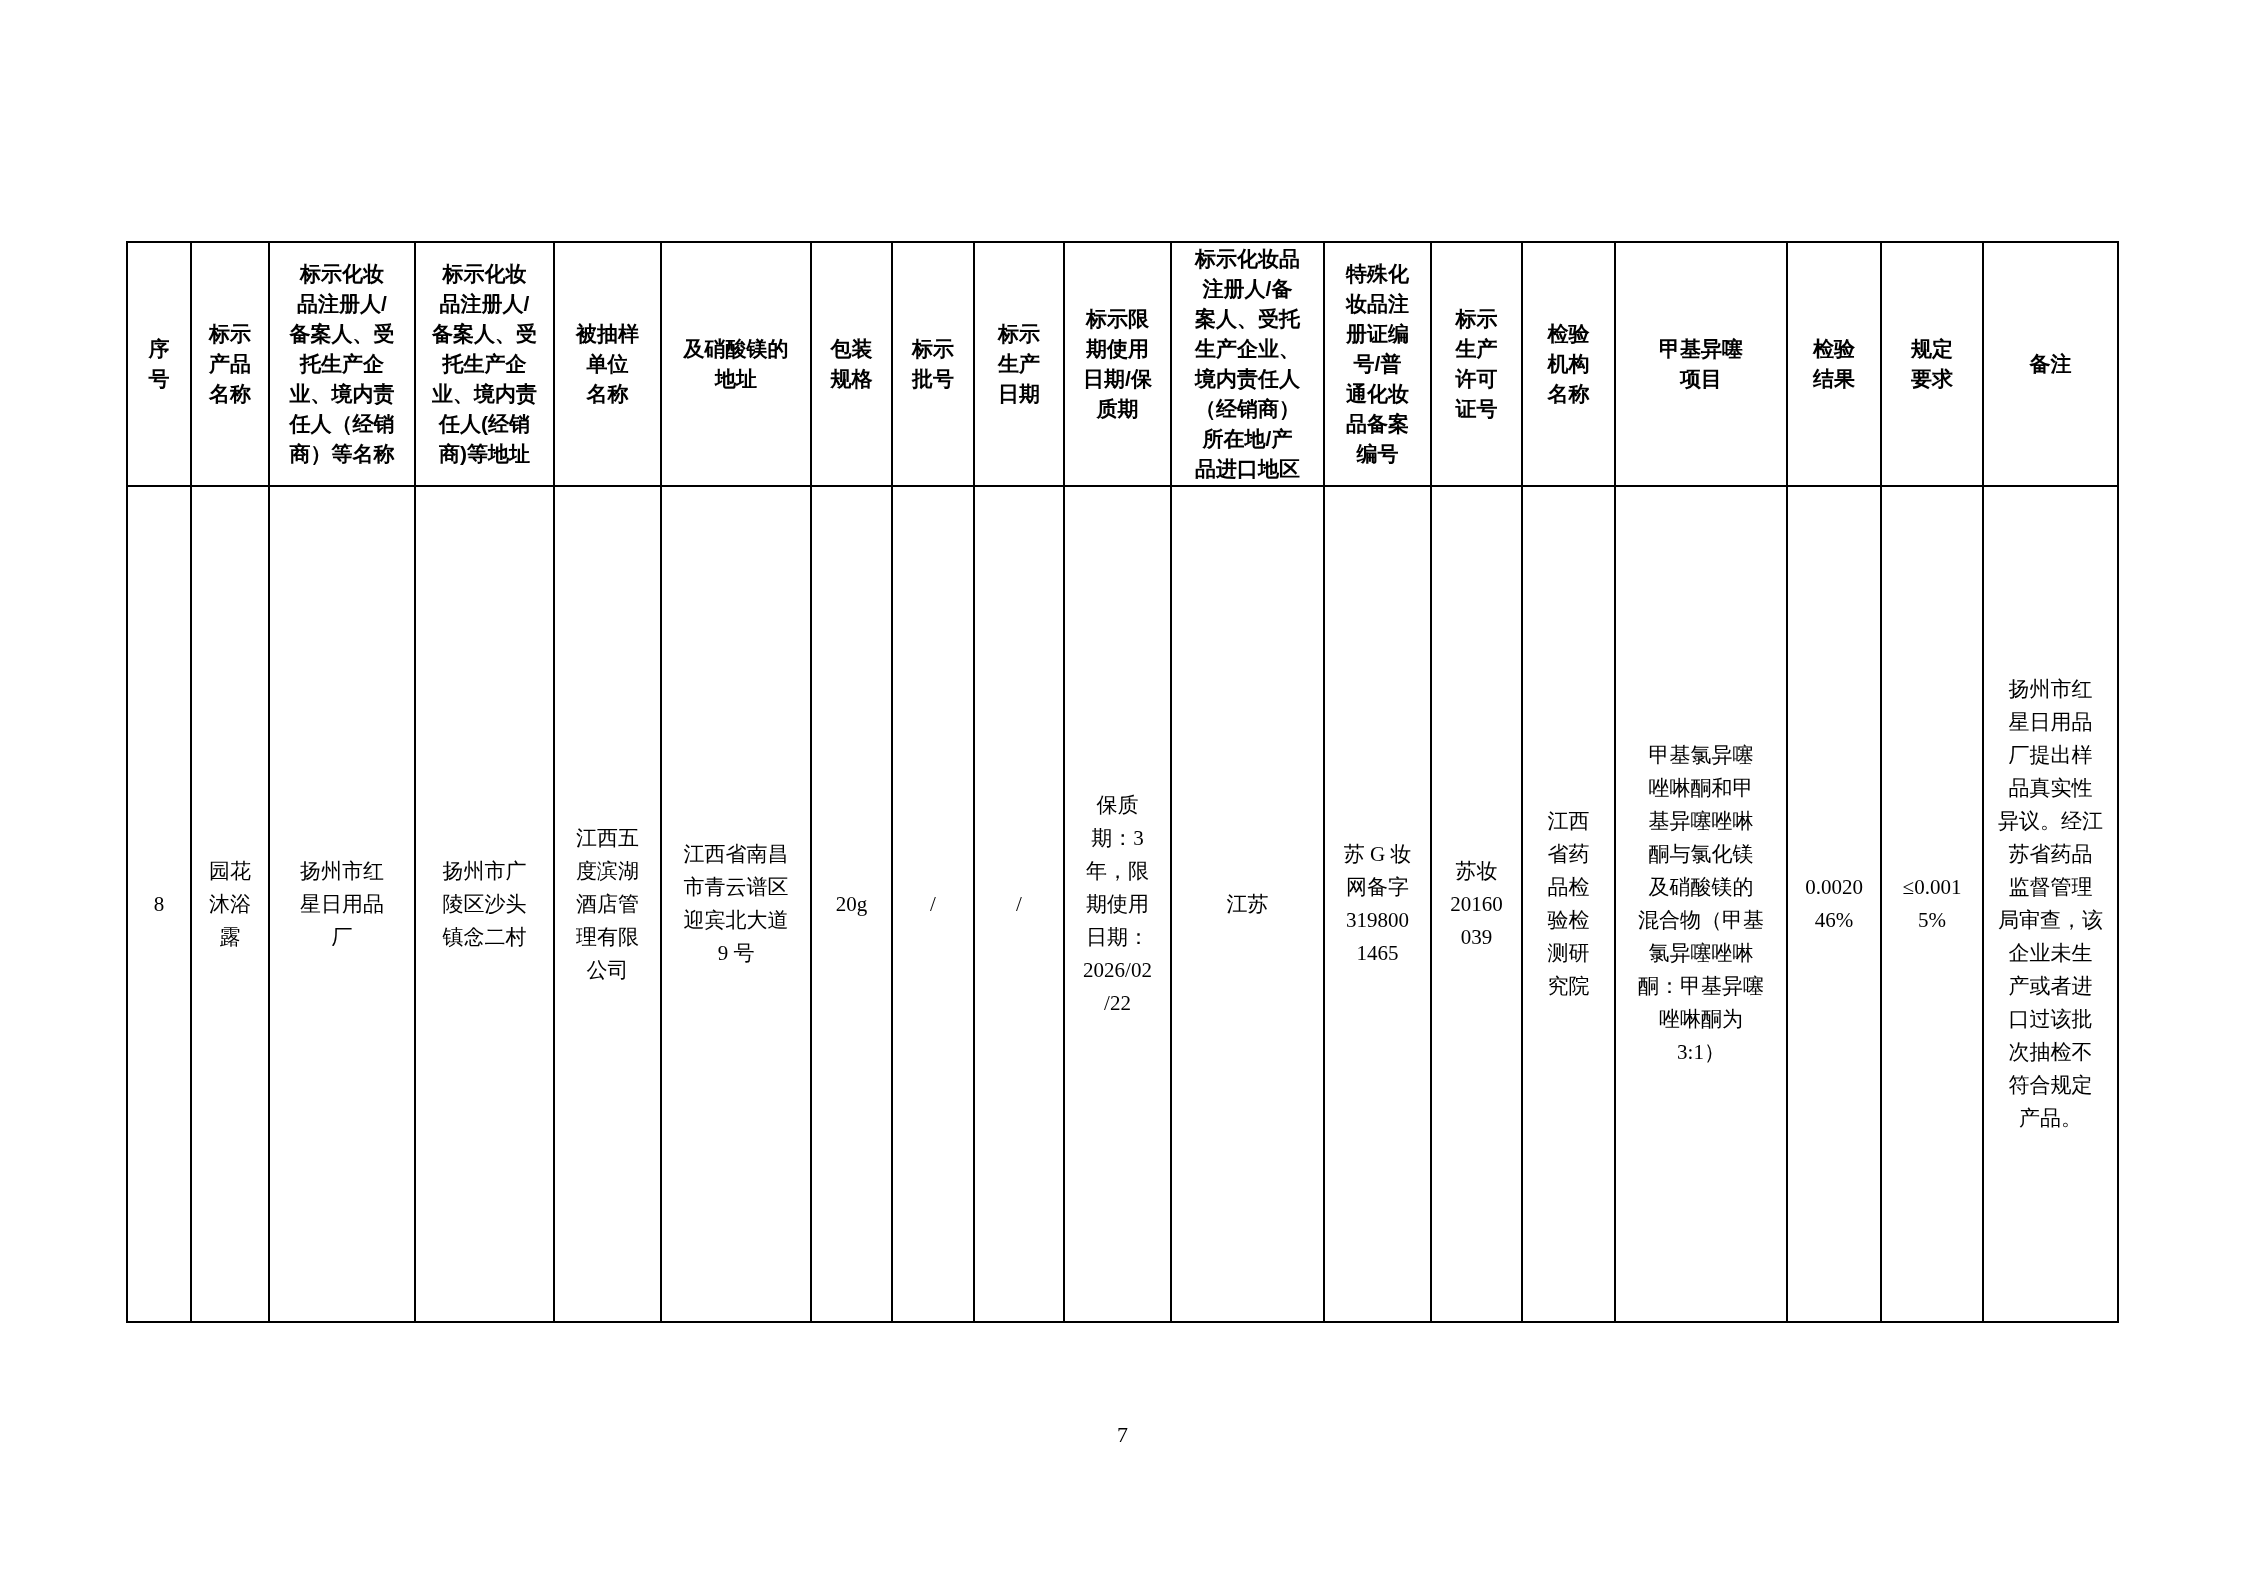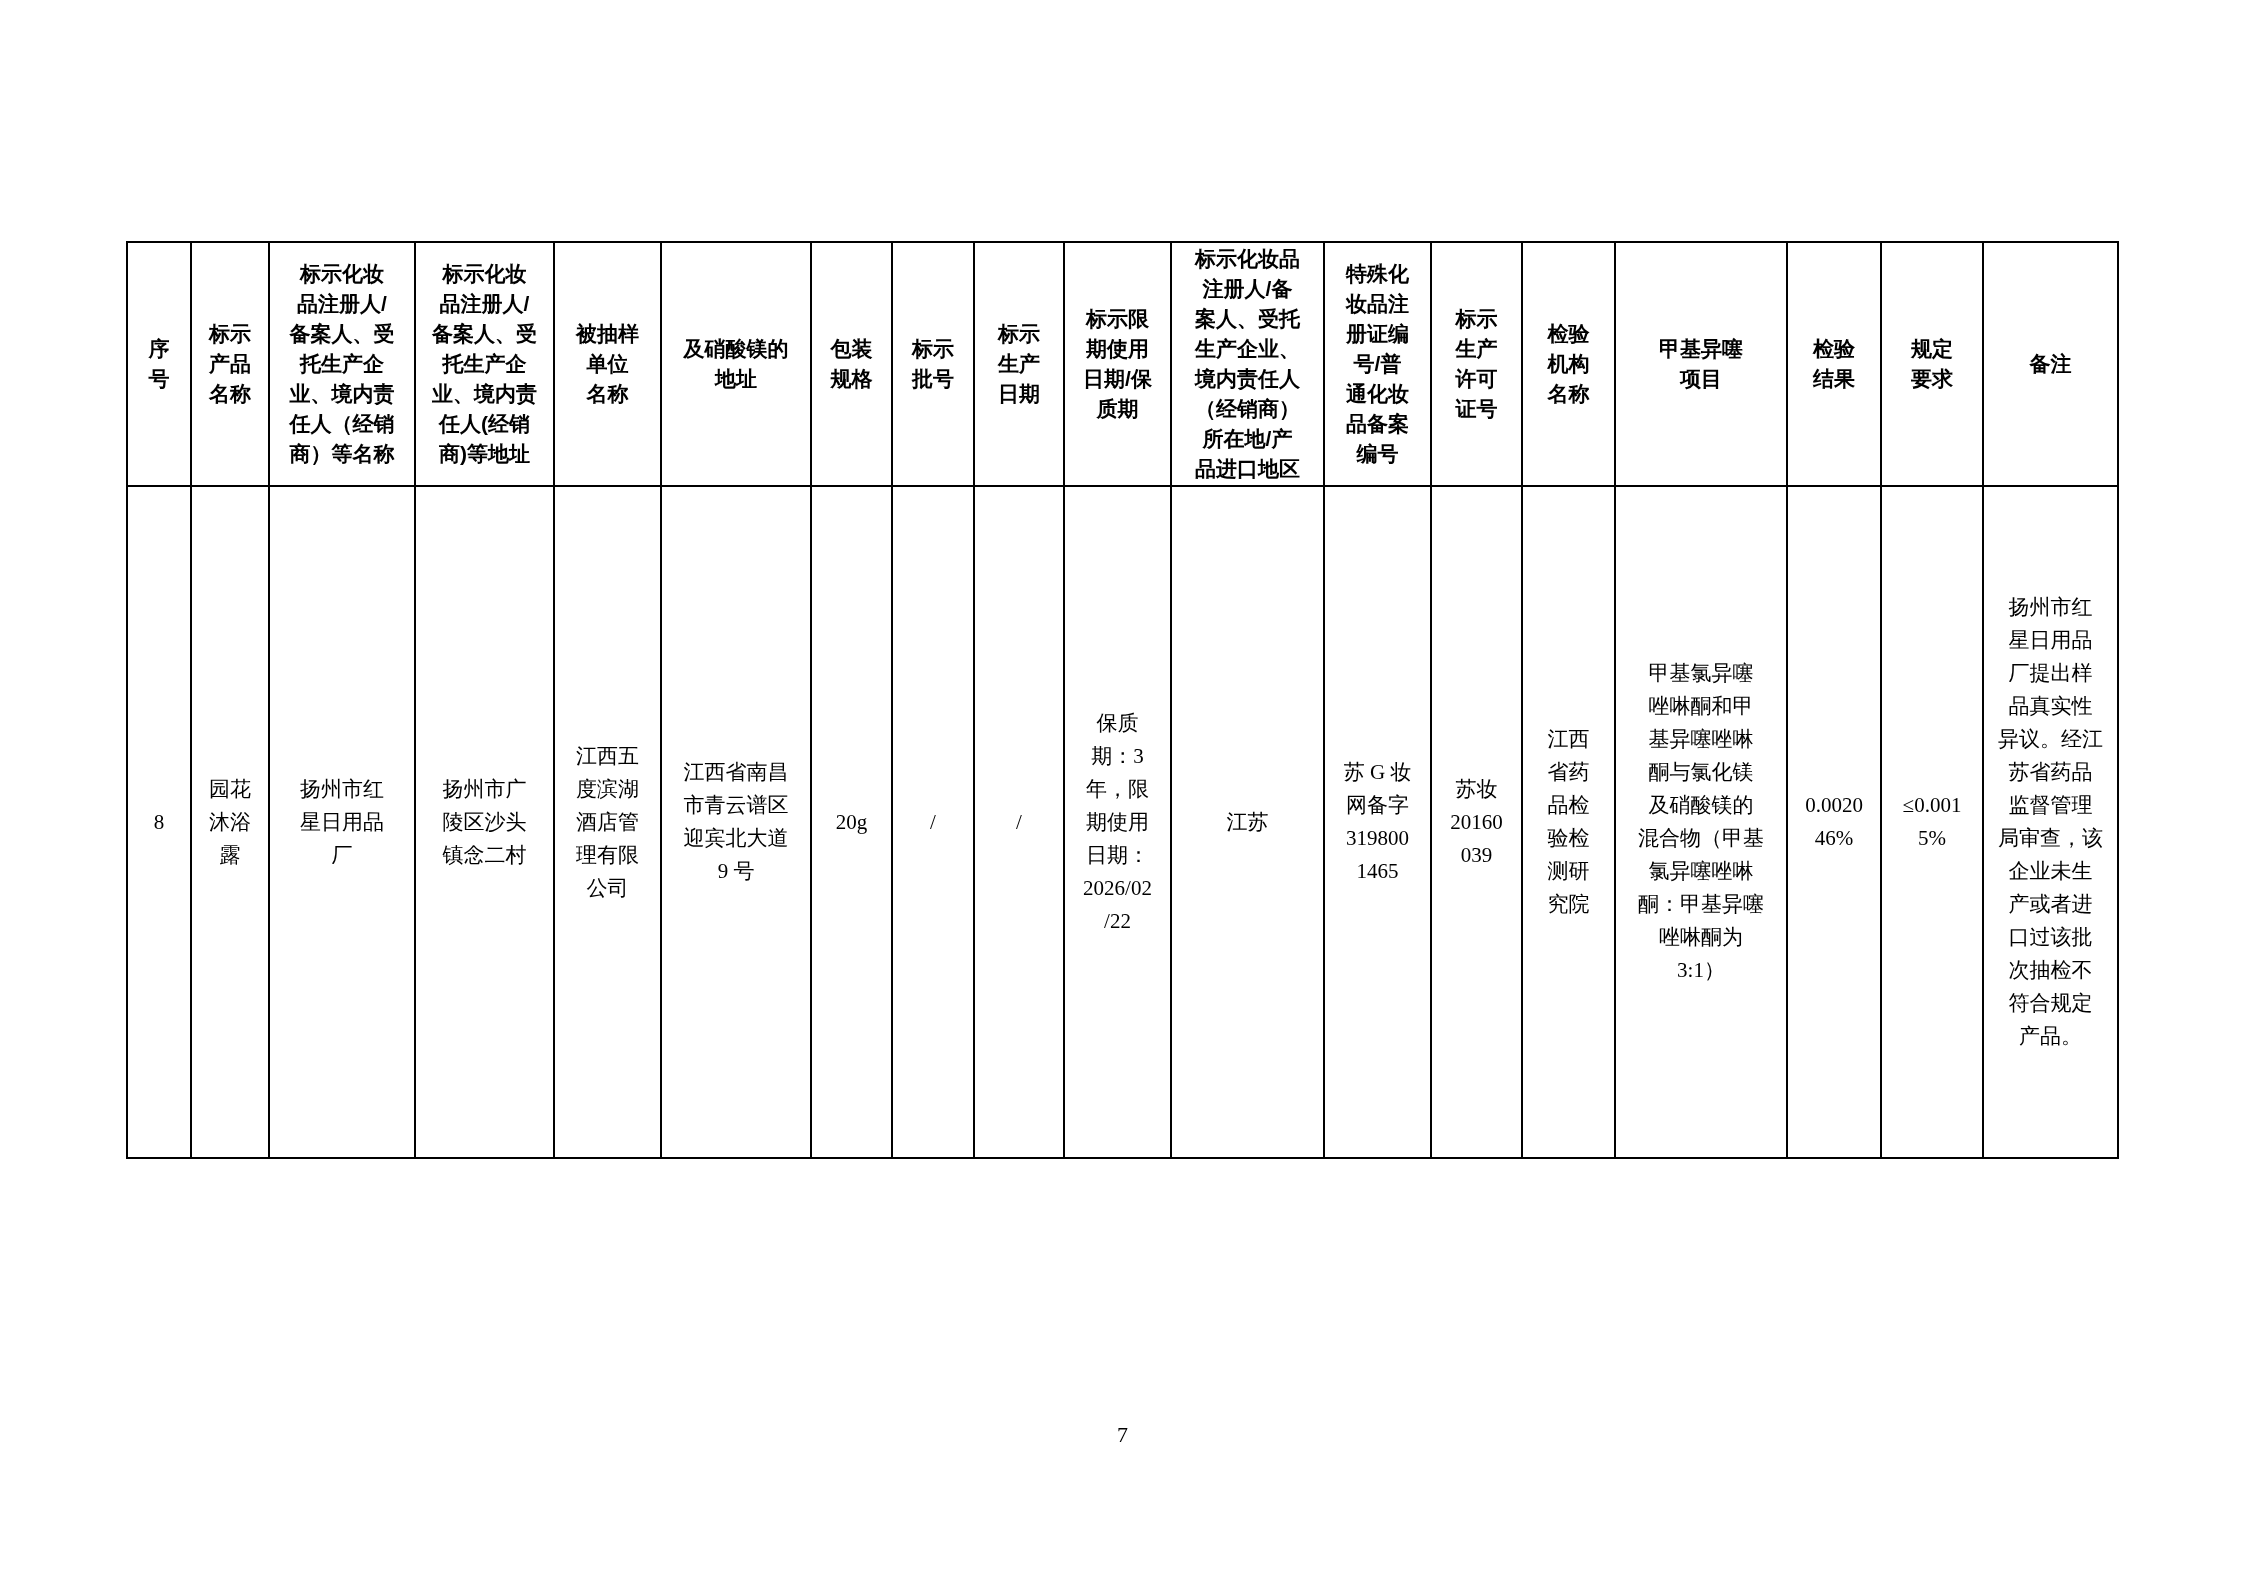--- a/index.html
+++ b/index.html
@@ -39,21 +39,21 @@
     font-family: "Liberation Sans", "DejaVu Sans", sans-serif;
     font-weight: bold;
     font-size: 21px;
     line-height: 30px;
     height: 239px;
   }
   table.doc-table td {
     font-family: "Liberation Serif", "DejaVu Serif", serif;
     font-size: 21px;
     line-height: 33px;
-    height: 672px;
+    height: 836px;
     word-break: break-word;
     margin-left: 28px;
   }
   .page-number {
     position: absolute;
     left: 0;
     right: 0;
     top: 1422px;
     text-align: center;
     font-size: 22px;

